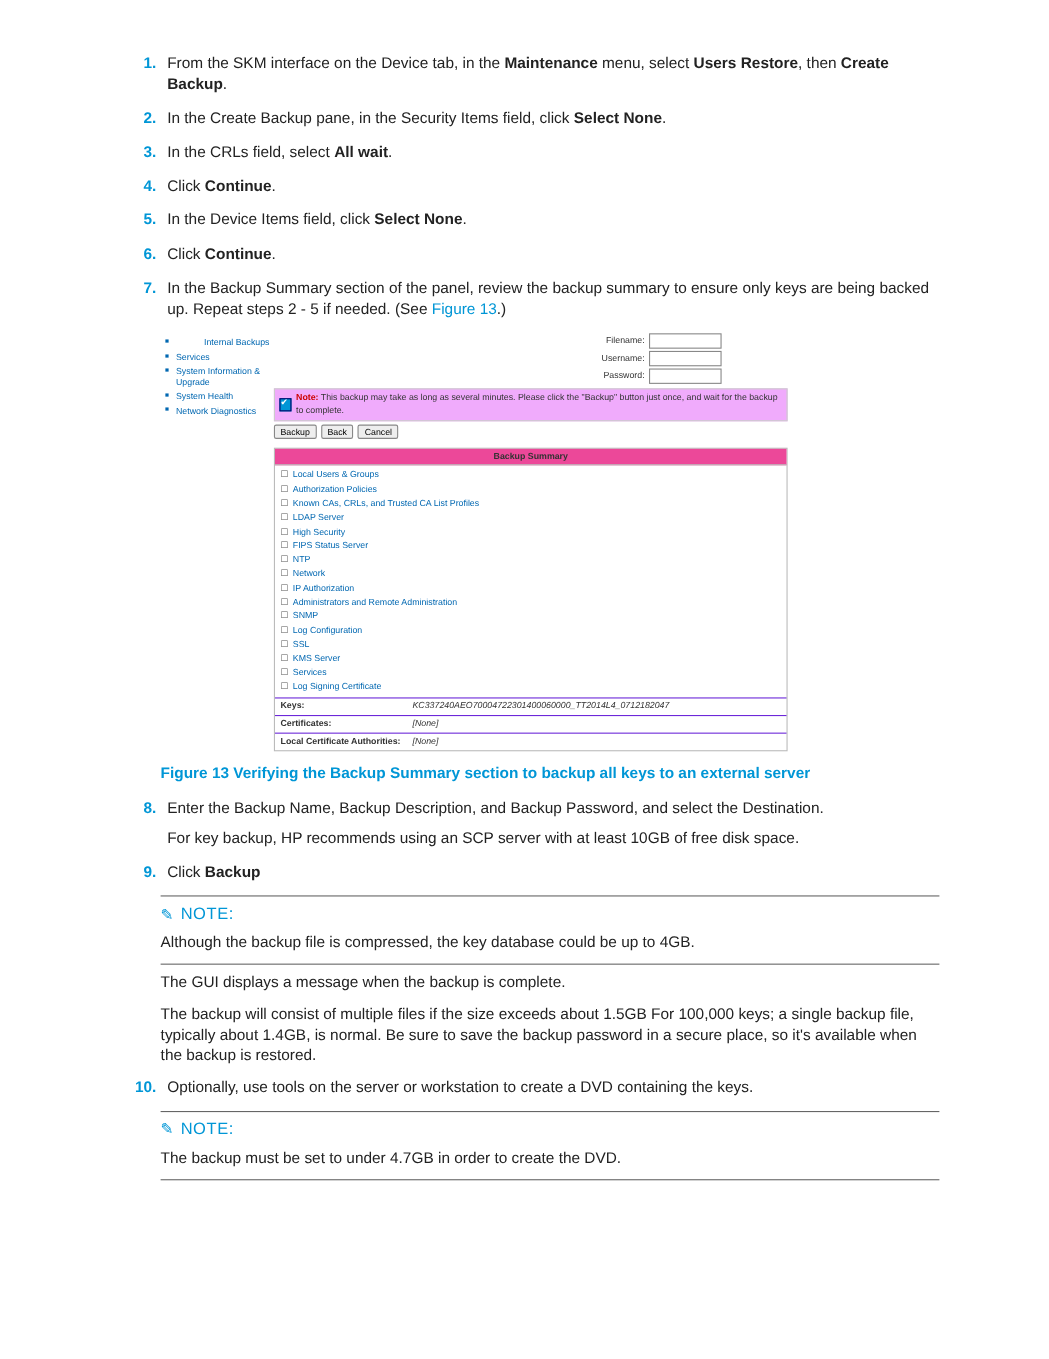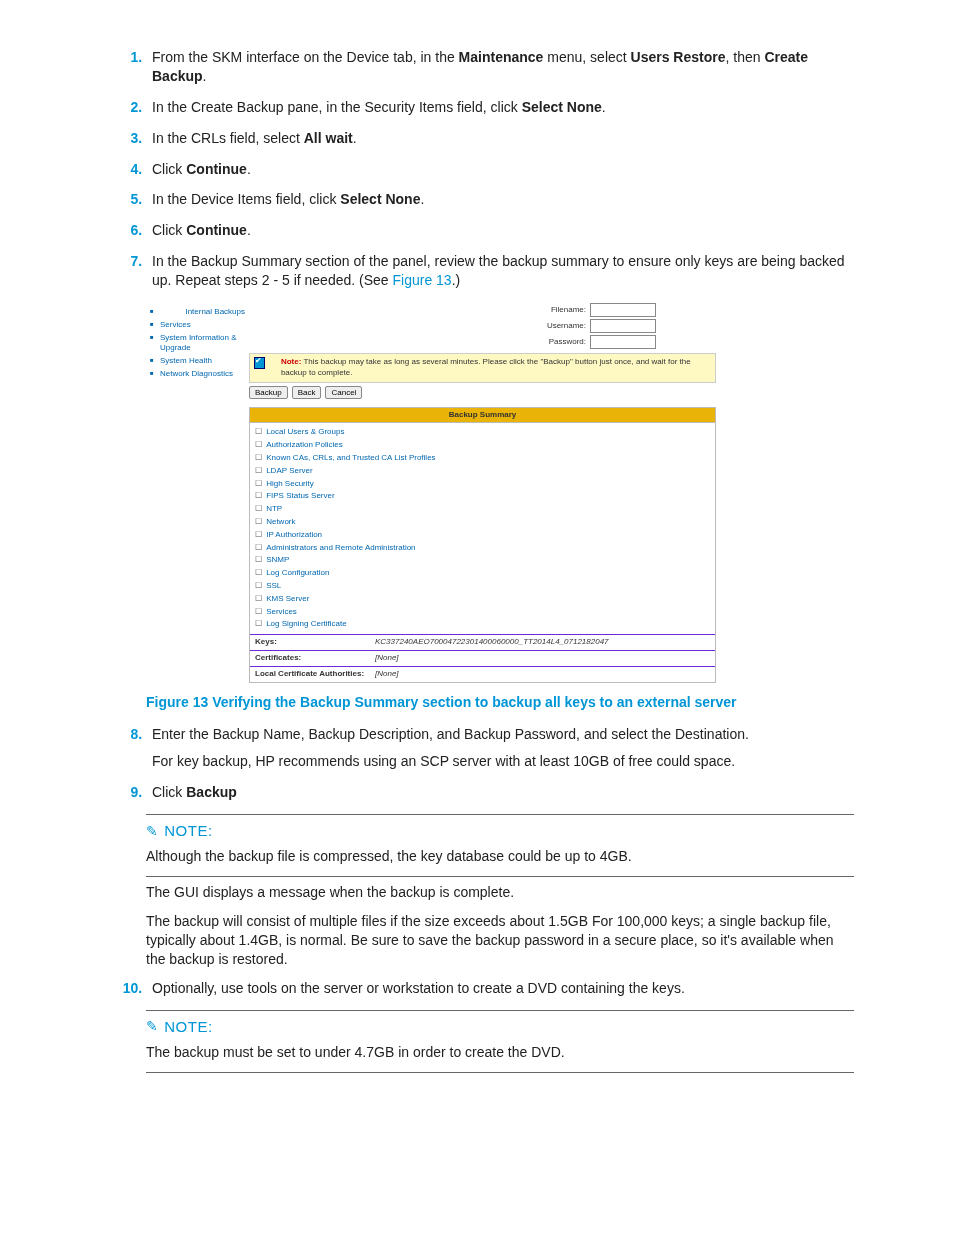--- a/index.html
+++ b/index.html
@@ -33,28 +33,28 @@
     display:flex;
   }
   .shot .side { width:95px; padding:4px 4px; }
   .shot .side-item { color:#0067b1; padding:1px 0 1px 10px; position:relative; cursor:pointer;}
   .shot .side-item::before { content:"■"; color:#0067b1; font-size:6px; position:absolute; left:0; top:1px;}
   .shot .sub { padding-left:14px;text-align:right; }
   .shot .right { flex:1; }
   .fieldrow { display:flex; justify-content:flex-end; align-items:center; gap:4px; padding:1px 60px 1px 0;}
   .fieldrow label{ width:60px; text-align:right;}
   .fieldrow input{ height:10px; width:60px; font-size:8px; border:1px solid #888;}
-  .warn { background:#fef9c3; border:1px solid #ccc; padding:3px 4px; margin:3px 0; display:flex; gap:16px; align-items:flex-start;}
+  .warn { background:#f0abfc; border:1px solid #ccc; padding:3px 4px; margin:3px 0; display:flex; gap:4px; align-items:center;}
   .warn .chk { width:10px;height:10px;background:#0096d6;border:1px solid #006;display:inline-block;position:relative;}
   .warn .chk::after{content:"✔";color:#fff;font-size:8px;position:absolute;left:0;top:-2px;}
   .warn .boldred{color:#c00;font-weight:bold;}
   .btnrow { display:flex; gap:4px; margin:2px 0 8px 0;}
   .btnrow button{ font-size:8px; padding:0 5px; height:13px; border:1px solid #888; background:#eee; border-radius:2px;}
   .panel { border:1px solid #bbb; }
-  .panel-h { background:#eab308; text-align:center; font-weight:bold; padding:2px 0; border-bottom:1px solid #bbb;}
+  .panel-h { background:#ec4899; text-align:center; font-weight:bold; padding:2px 0; border-bottom:1px solid #bbb;}
   .panel-body { padding:3px 5px;}
   .cbrow { padding:1px 0; color:#0067b1;}
   .cbrow::before{content:"☐"; color:#555; margin-right:4px; font-size:8px;}
   .kvrow { display:flex; border-top:1px solid #6d28d9; padding:2px 5px;}
   .kvrow .k{ width:120px; font-weight:bold;}
   .kvrow .v{ flex:1;font-style:italic;}
 </style>
 </head>
 <body>
 
@@ -133,21 +133,21 @@
           </div>
       </div>
     </div>
   </div>
   <div class="fig-caption">Figure 13 Verifying the Backup Summary section to backup all keys to an external server</div>
 </div>
 
 <ol class="main" start="8">
   <li>
     <span>Enter the Backup Name, Backup Description, and Backup Password, and select the Destination.</span>
-    <p style="margin:8px 0 0 0">For key backup, HP recommends using an SCP server with at least 10GB of free could space.</p>
+    <p style="margin:8px 0 0 0">For key backup, HP recommends using an SCP server with at least 10GB of free disk space.</p>
   </li>
   <li><span>Click </span><b>Backup</b></li>
 </ol>
 
 <div class="note-block">
   <hr class="note-rule">
   <div class="note-head">
       <span class="note-icon">✎</span>
       <span>NOTE:</span>
     </div>

